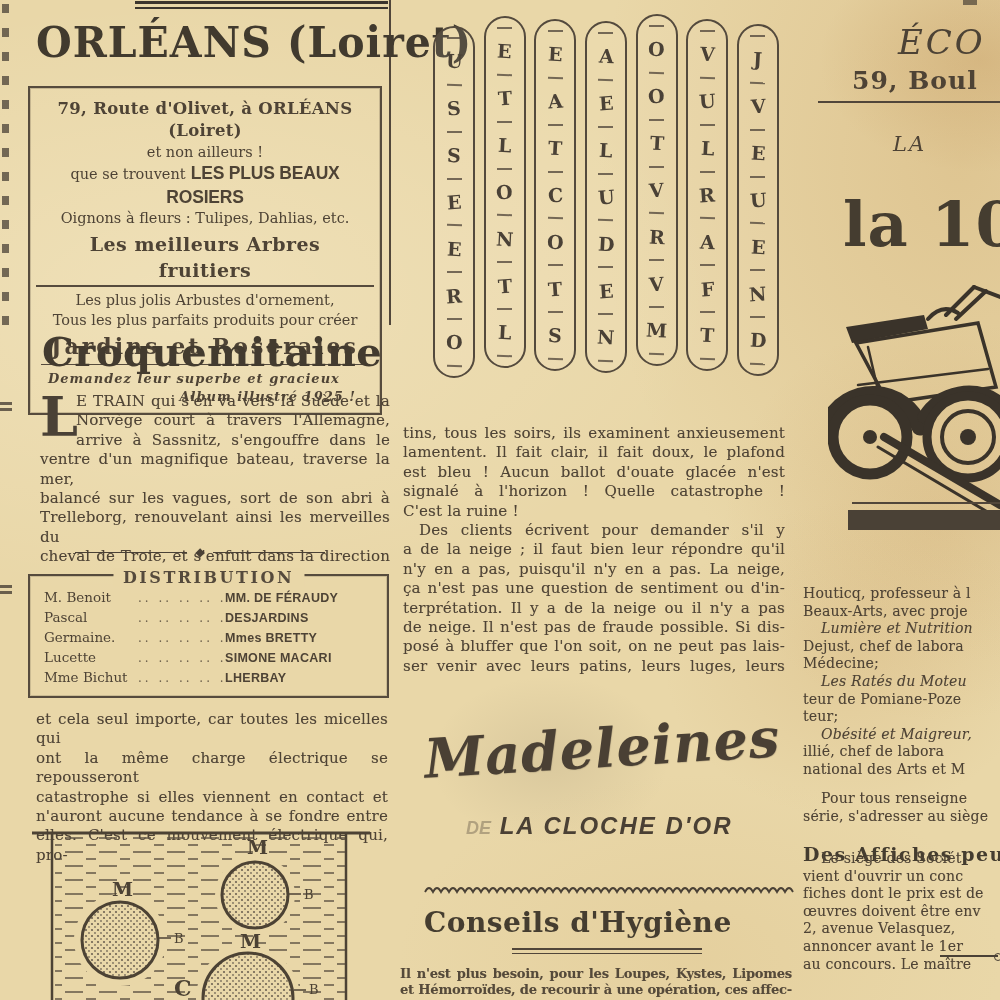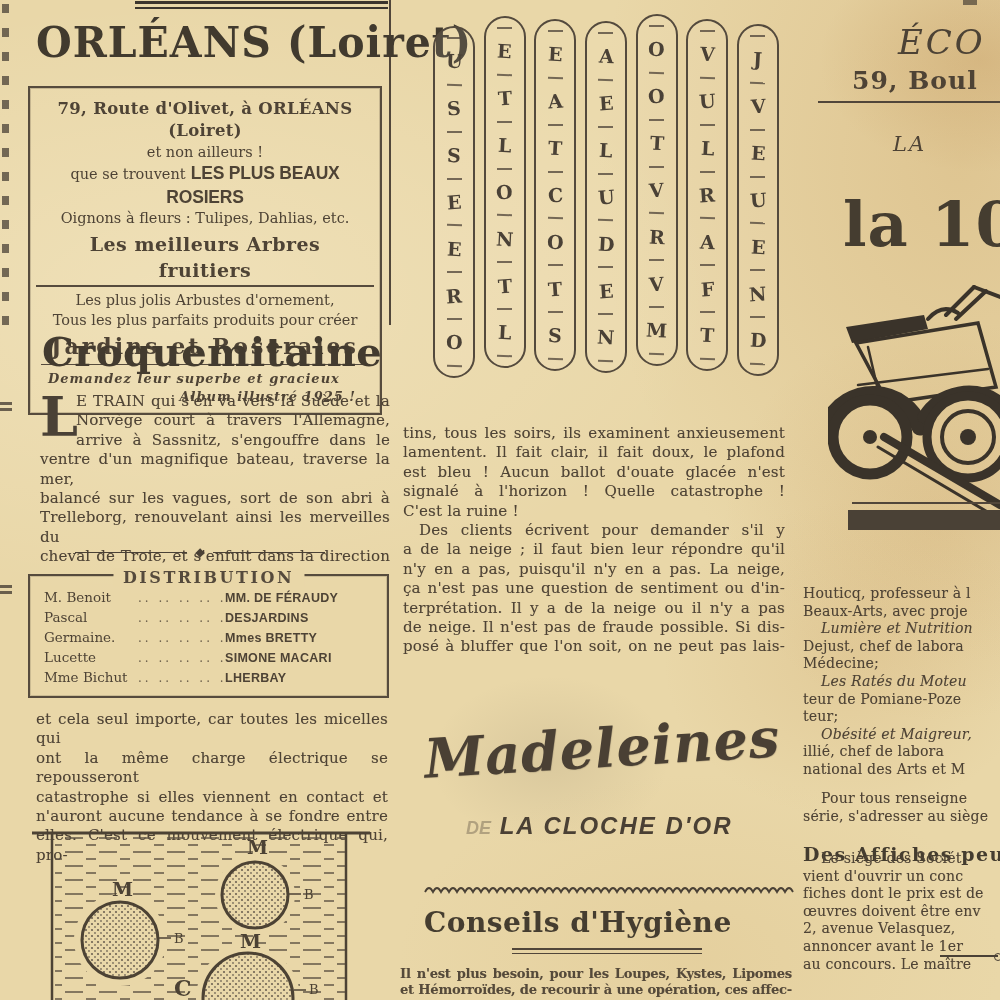--- a/index.html
+++ b/index.html
@@ -361,20 +361,21 @@
         <div class="tl just">est bleu ! Aucun ballot d'ouate glacée n'est</div>
         <div class="tl just">signalé à l'horizon ! Quelle catastrophe !</div>
         <div class="tl">C'est la ruine !</div>
         <div class="tl ind just">Des clients écrivent pour demander s'il y</div>
         <div class="tl just">a de la neige ; il faut bien leur répondre qu'il</div>
         <div class="tl just">n'y en a pas, puisqu'il n'y en a pas. La neige,</div>
         <div class="tl just">ça n'est pas une question de sentiment ou d'in-</div>
         <div class="tl just">terprétation. Il y a de la neige ou il n'y a pas</div>
         <div class="tl just">de neige. Il n'est pas de fraude possible. Si dis-</div>
         <div class="tl just">posé à bluffer que l'on soit, on ne peut pas lais-</div>
+        <div class="tl just">ser venir avec leurs patins, leurs luges, leurs</div>
       </div>
   </div>
 
   <div class="abs madeleines" style="left:424px;top:716px;">Madeleines</div>
 
   <div class="abs cloche" style="left:466px;top:812px;">
     <span class="pfx">DE</span>
     <span>LA CLOCHE D'OR</span>
   </div>
 

